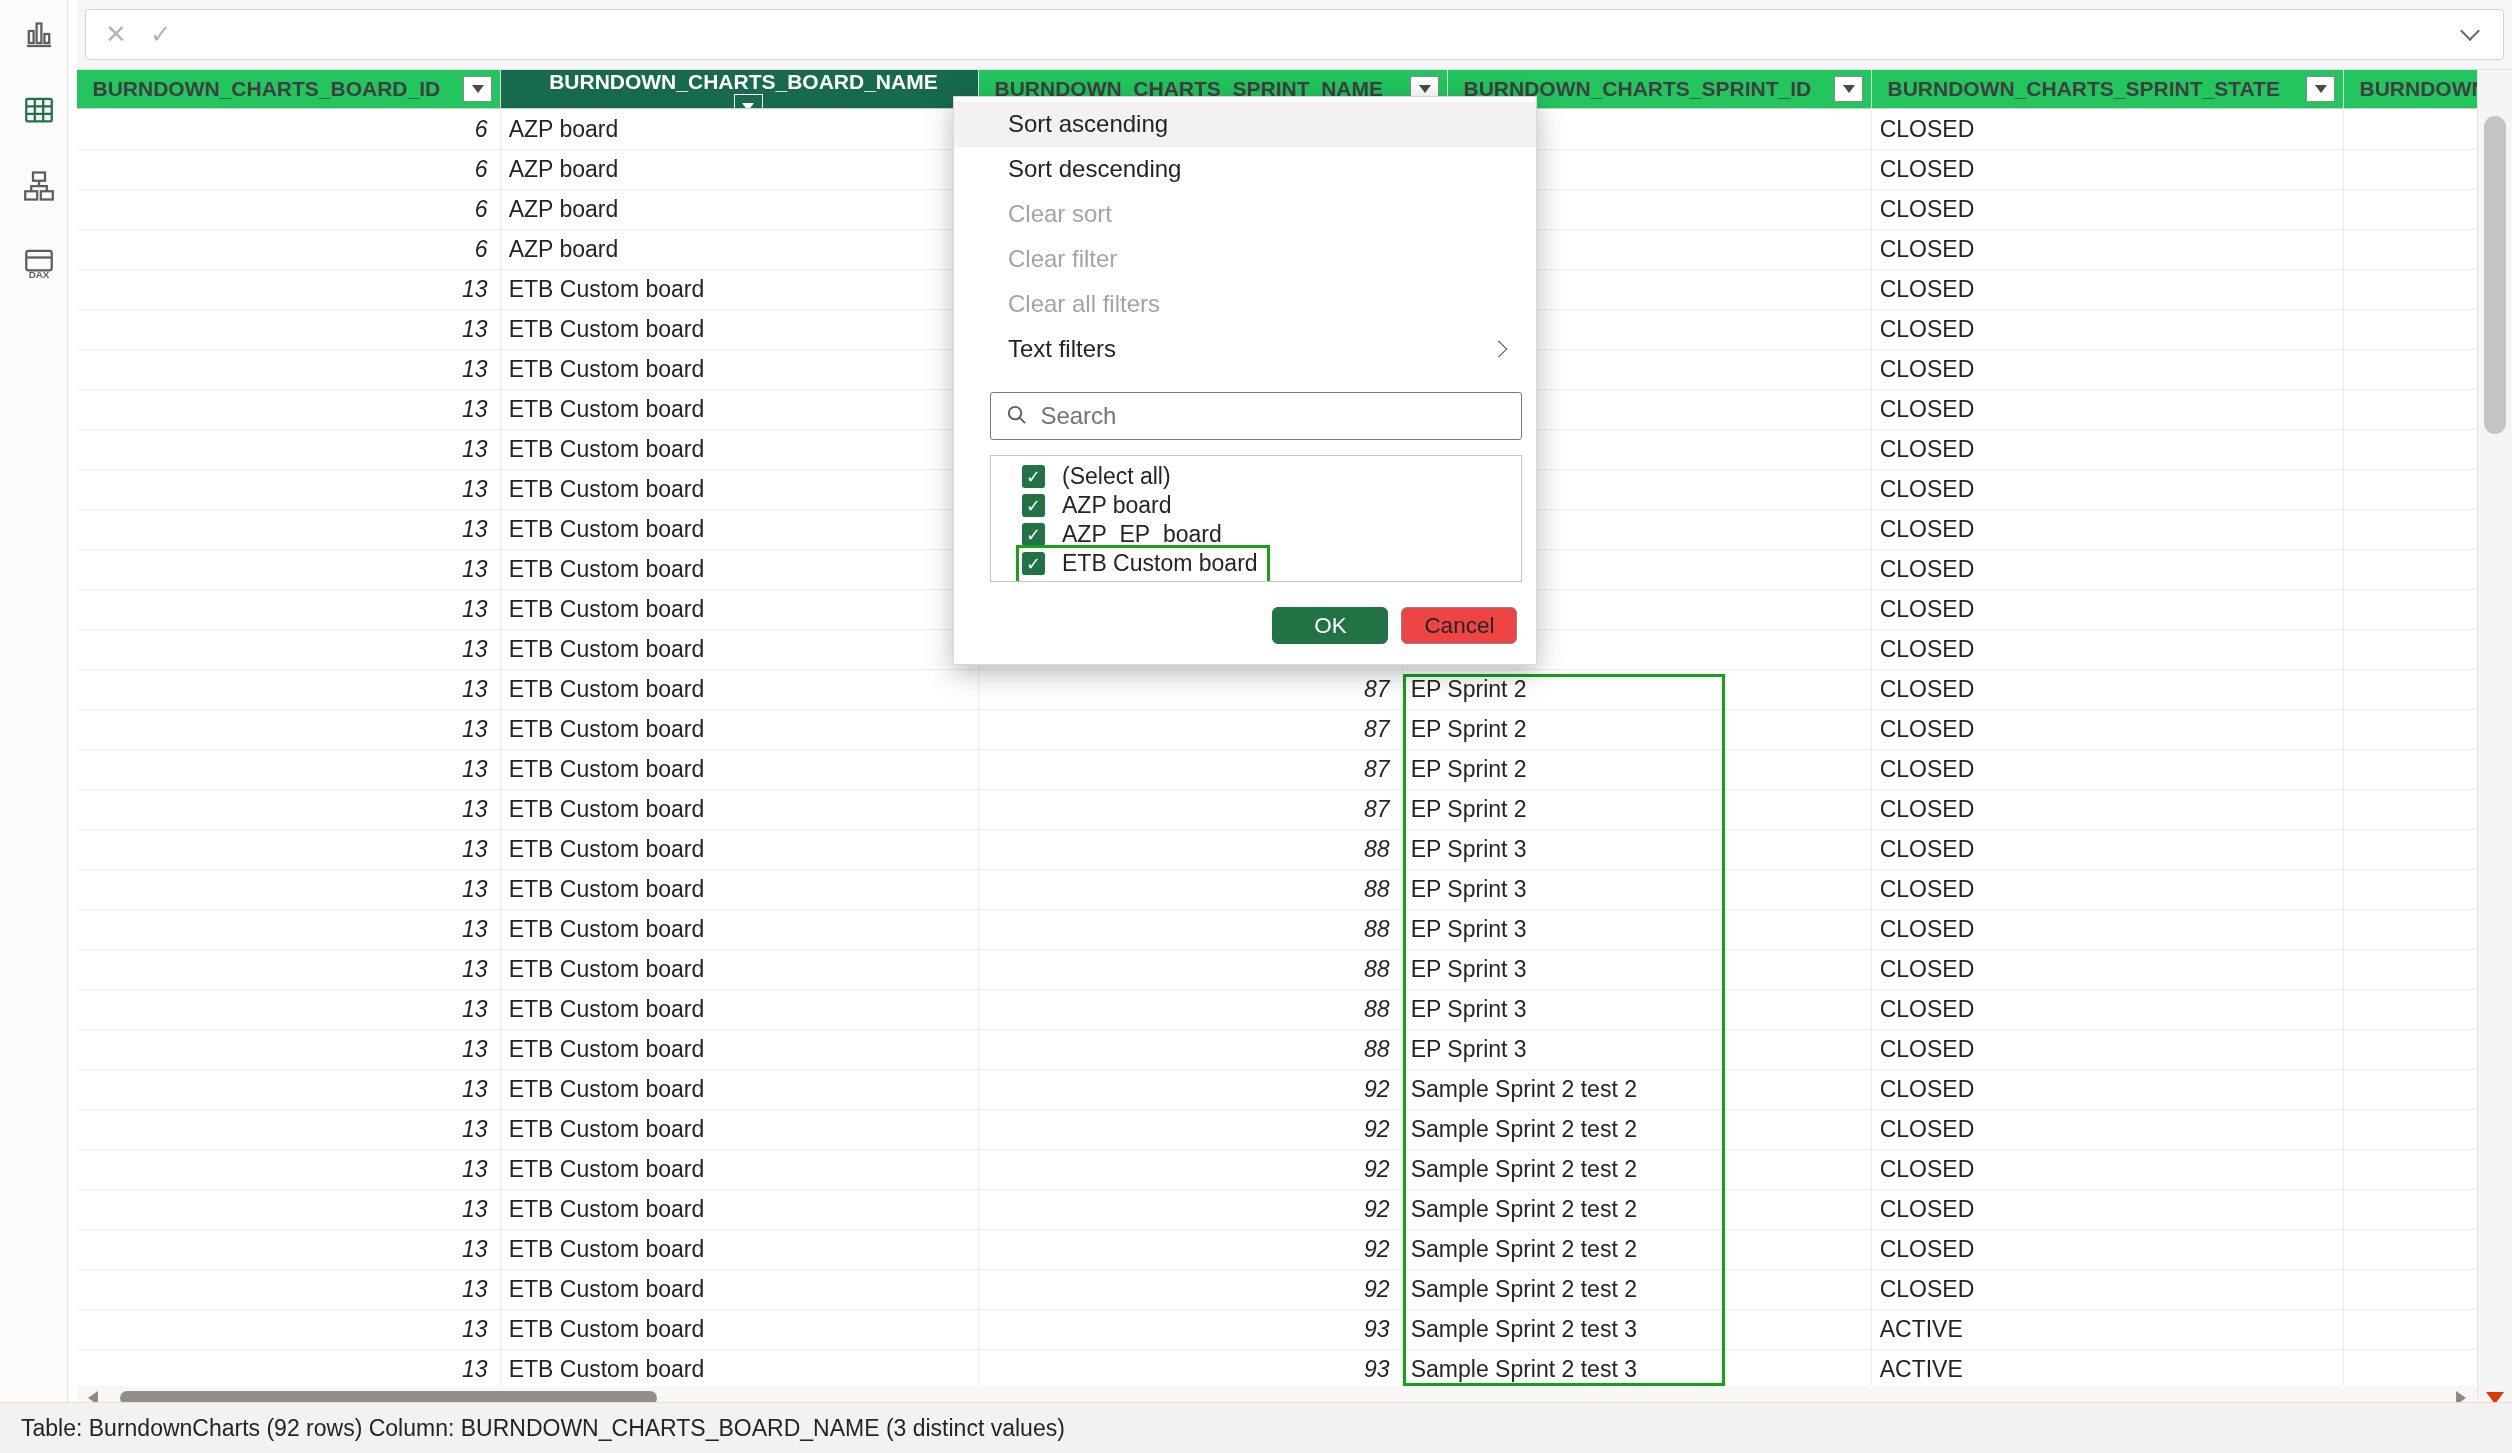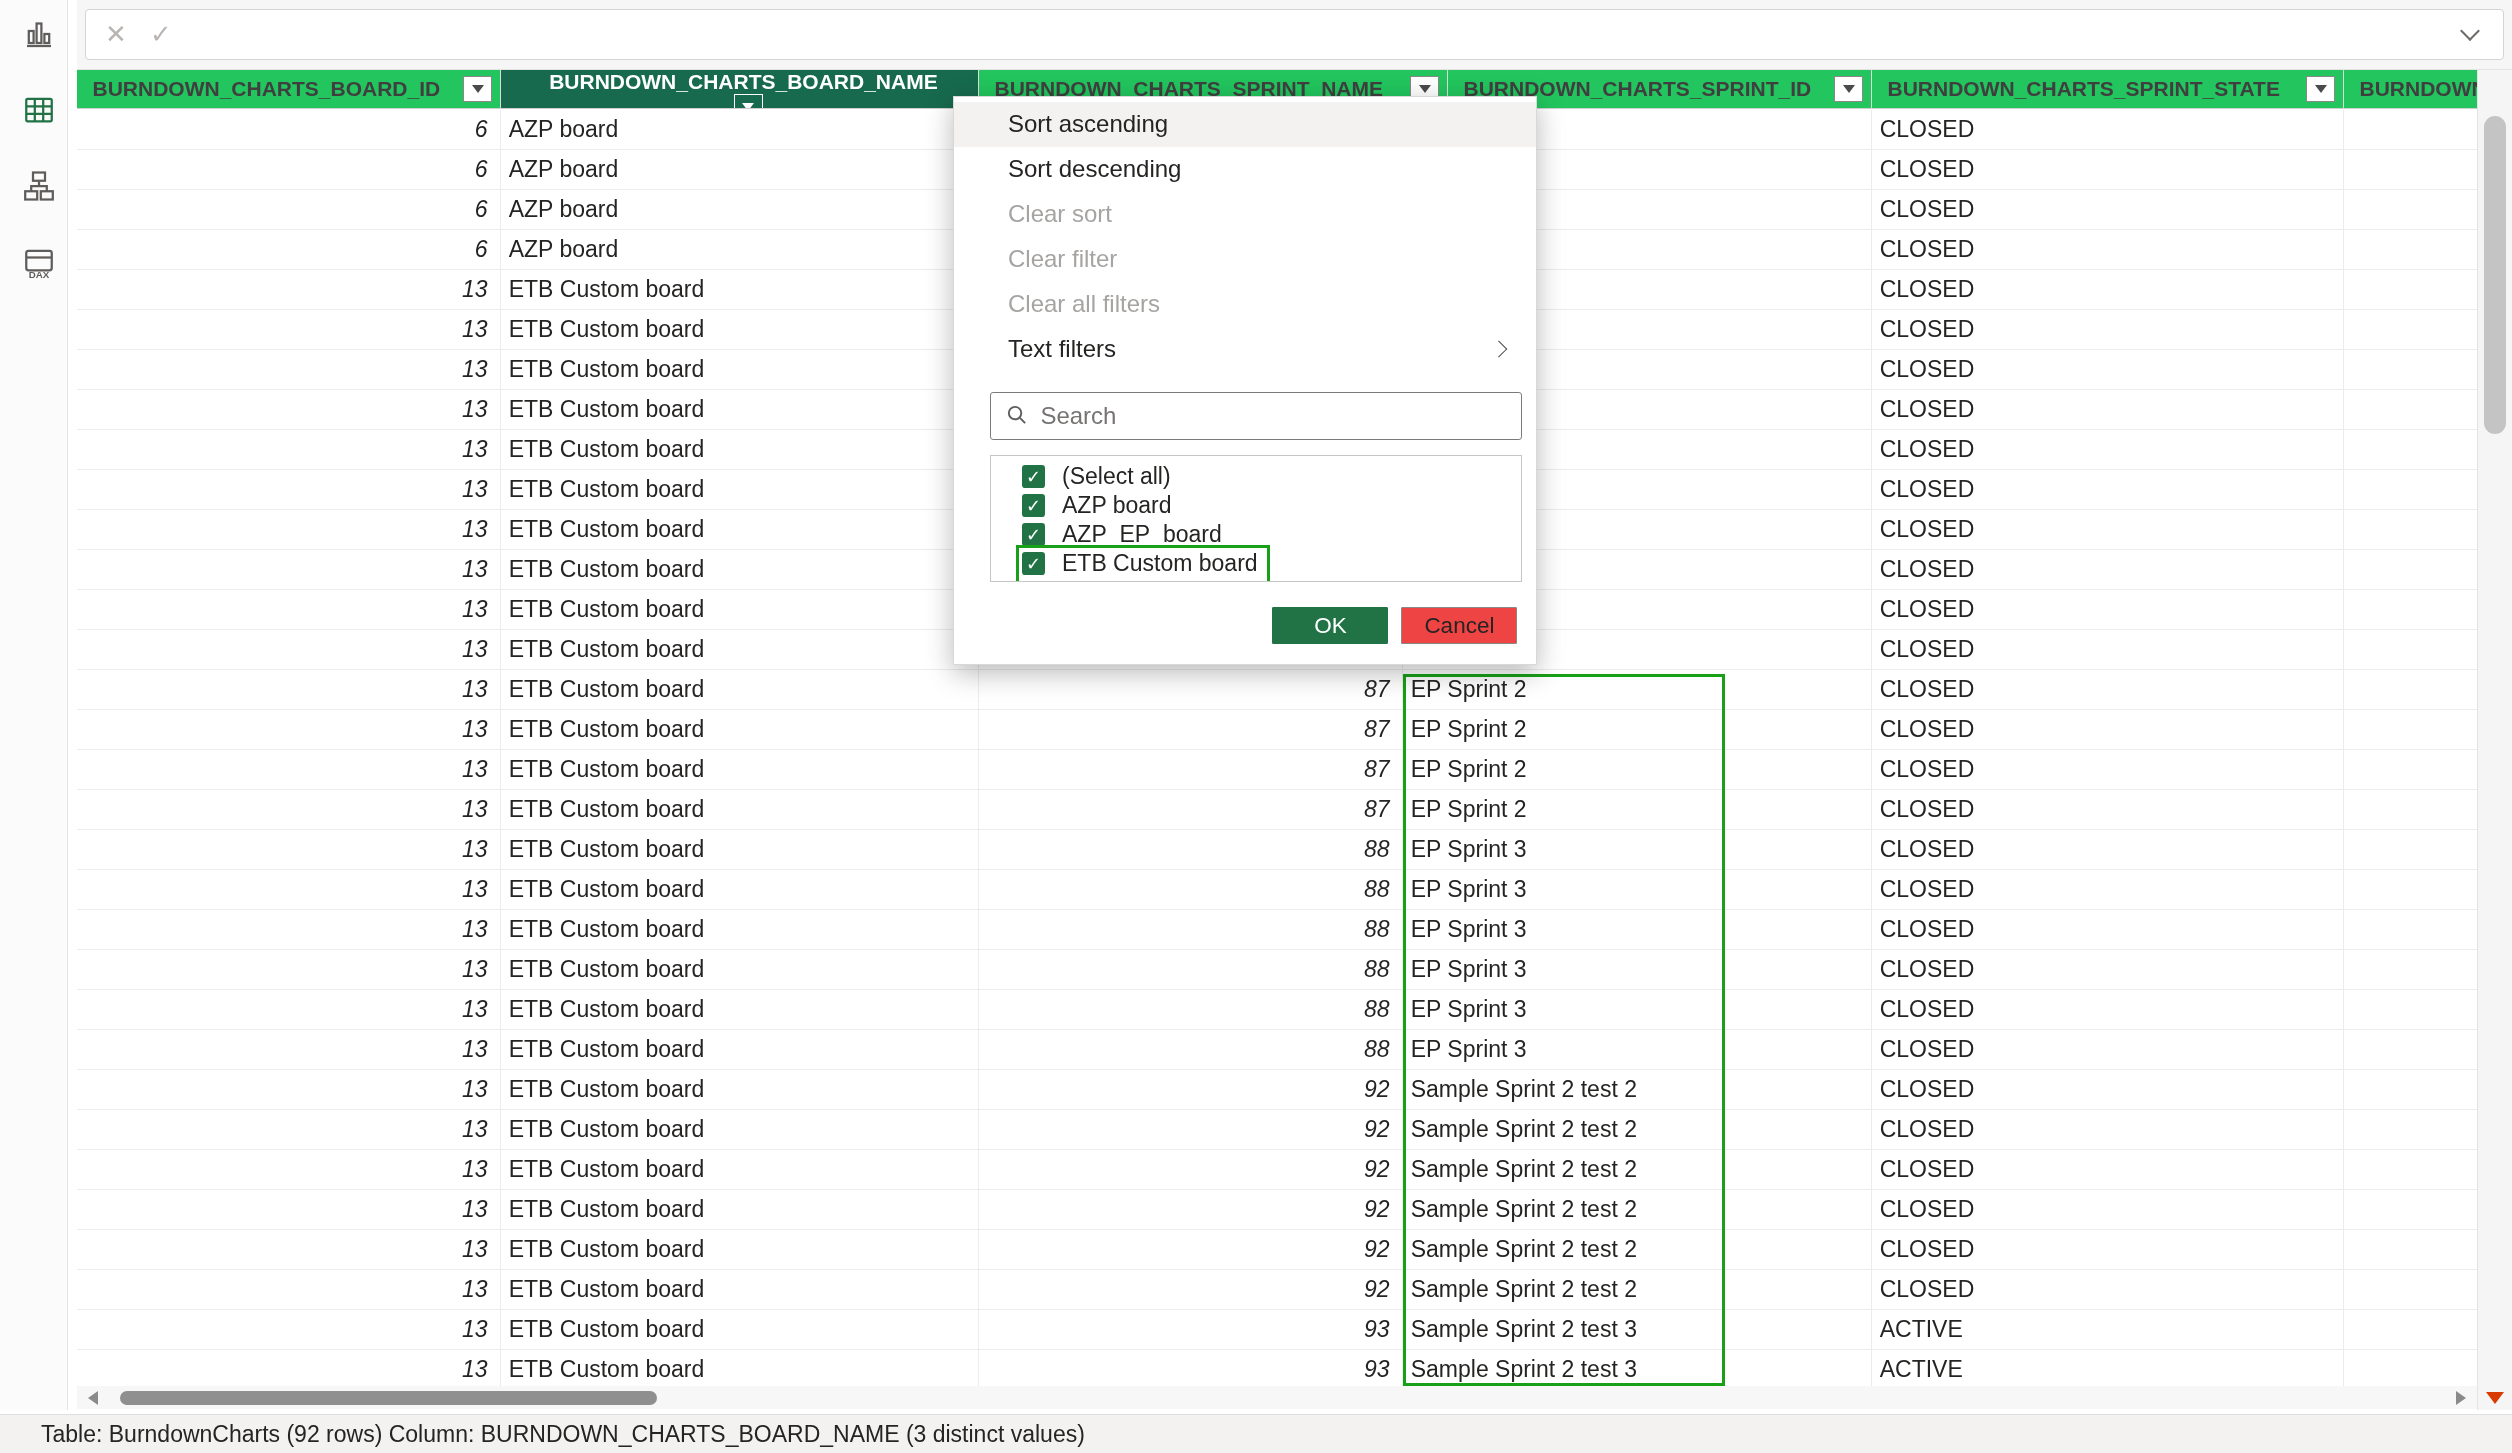--- a/index.html
+++ b/index.html
@@ -50,35 +50,35 @@
   .search-box { margin:20px 14px 15.5px 36px; height:48px; border:0.8px solid #7a7a78; border-radius:3.1px; display:flex; align-items:center; padding:0 14px; gap:12.4px; background:#fff; }
   .search-box svg { flex:0 0 auto; stroke:#605e5c; fill:none; stroke-width:2; }
   .search-input { flex:1; border:none; outline:none; font-size:24px; color:#252423; font-family:inherit; background:transparent; }
   .search-input::placeholder { color:#767472; }
   .checklist { margin:0 14px 0 36px; border:0.8px solid #c8c6c4; padding:6.2px 0; height:127px; overflow:hidden; }
   .check-item { position:relative; height:29px; display:flex; align-items:center; gap:17px; padding:0 11px 0 31px; font-size:23px; color:#252423; cursor:pointer; }
   .checkbox { flex:0 0 auto; width:23px; height:23px; background:#217346; border-radius:3.1px; display:flex; align-items:center; justify-content:center; color:#fff; font-size:18px; font-weight:bold; line-height:1; }
   .check-item.hl .hl-box { display:block; }
   .hl-box { display:none; position:absolute; left:25px; top:-4.6px; width:254px; height:39px; border:3.1px solid #18a018; pointer-events:none; }
   .menu-buttons { display:flex; justify-content:flex-end; gap:13px; margin:25px 18.6px 0 0; }
-  .btn { height:37px; min-width:116px; font-size:22.5px; font-family:inherit; display:flex; align-items:center; justify-content:center; cursor:pointer; border-radius:1px; }
+  .btn { height:37px; min-width:116px; font-size:22.5px; font-family:inherit; display:flex; align-items:center; justify-content:center; cursor:pointer; border-radius:6px; }
   .btn.ok { background:#217346; color:#fff; border:0.8px solid #217346; }
   .btn.cancel { background:#ef4444; color:#252423; border:0.8px solid #8a8886; }
 
   
   .hscroll { position:absolute; left:77px; right:35px; top:1386px; height:23px; background:#f7f7f7; z-index:4; }
   .hscroll .thumb { position:absolute; left:43px; top:4.6px; width:537px; height:14px; background:#8f8f8f; border-radius:7px; cursor:pointer; }
   .tri-left { position:absolute; left:11px; top:4.6px; width:0; height:0; border-top:7px solid transparent; border-bottom:7px solid transparent; border-right:10px solid #8a8a8a; cursor:pointer; }
   .tri-right { position:absolute; right:11px; top:4.6px; width:0; height:0; border-top:7px solid transparent; border-bottom:7px solid transparent; border-left:10px solid #8a8a8a; cursor:pointer; }
   .vscroll { position:absolute; right:0; top:70px; width:35px; bottom:44px; background:#f5f5f5; border-left:0.8px solid #e3e3e3; z-index:4; }
   .vscroll .thumb { position:absolute; left:6.2px; right:6.2px; top:46px; height:318px; background:#c4c4c4; border-radius:11px; cursor:pointer; }
   .vscroll .down-arrow { position:absolute; left:7.7px; bottom:6.2px; width:0; height:0; border-left:9.3px solid transparent; border-right:9.3px solid transparent; border-top:12.4px solid #d83b01; cursor:pointer; }
 
   
-  .statusbar { position:absolute; left:0; right:0; bottom:0; height:40px; background:#f3f2f1; border-top:0.8px solid #e1dfdd; display:flex; align-items:center; padding-left:41px; font-size:23px; color:#252423; z-index:5; }
+  .statusbar { position:absolute; left:0; right:0; bottom:0; height:52px; background:#f3f2f1; border-top:0.8px solid #e1dfdd; display:flex; align-items:center; padding-left:21px; font-size:23px; color:#252423; z-index:5; }
 </style>
 </head>
 <body>
 
 <div class="app">
 
   <div class="sidebar">
     <div class="side-icon" style="top:0px;">
       <span>
         <svg width="36" height="36" viewBox="0 0 24 24">

